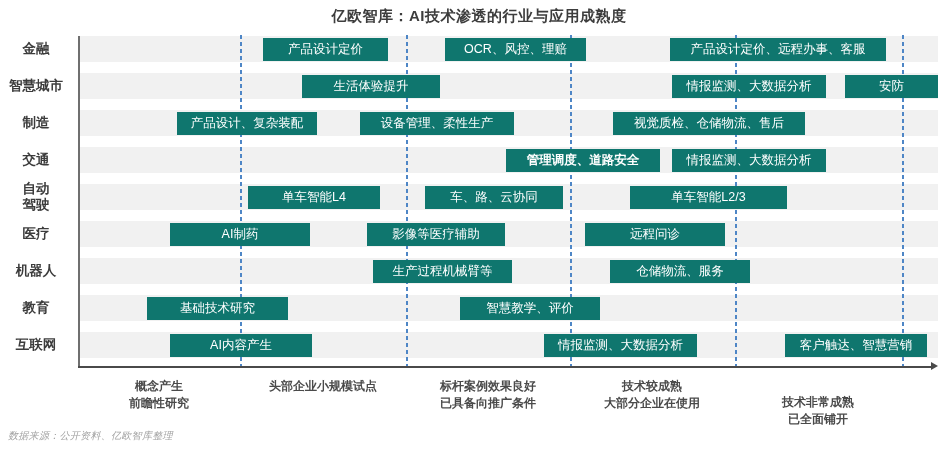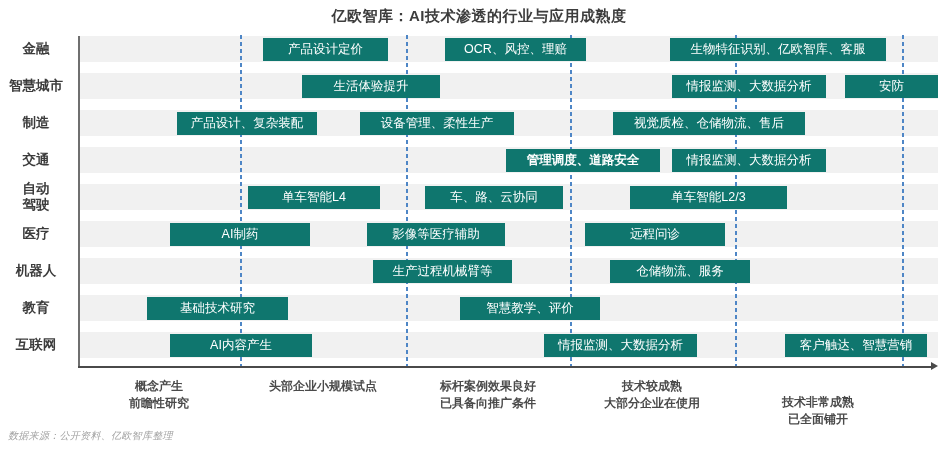--- a/index.html
+++ b/index.html
@@ -35,21 +35,21 @@
 </head>
 <body>
 
 <div class="canvas">
   <div class="chart-title">亿欧智库：AI技术渗透的行业与应用成熟度</div>
 
   <div class="plot-area" id="plot" style="left: 78px; top: 36px; width: 860px; height: 342px;">
       <div class="row-stripe" style="top: 0px; height: 26px; width: 860px;"></div>
       <div class="app-box" title="产品设计定价" style="left: 185px; width: 125px; top: 2px; height: 23px;">产品设计定价</div>
       <div class="app-box" title="OCR、风控、理赔" style="left: 367px; width: 141px; top: 2px; height: 23px;">OCR、风控、理赔</div>
-      <div class="app-box" title="生物特征识别、远程办事、客服" style="left: 592px; width: 216px; top: 2px; height: 23px;">生物特征识别、亿欧智库、客服</div>
+      <div class="app-box" title="生物特征识别、远程办事、客服" style="left: 592px; width: 216px; top: 2px; height: 23px;">产品设计定价、远程办事、客服</div>
       <div class="row-stripe" style="top: 37px; height: 26px; width: 860px;"></div>
       <div class="app-box" title="生活体验提升" style="left: 224px; width: 138px; top: 39px; height: 23px;">生活体验提升</div>
       <div class="app-box" title="情报监测、大数据分析" style="left: 594px; width: 154px; top: 39px; height: 23px;">情报监测、大数据分析</div>
       <div class="app-box" title="安防" style="left: 767px; width: 93px; top: 39px; height: 23px;">安防</div>
       <div class="row-stripe" style="top: 74px; height: 26px; width: 860px;"></div>
       <div class="app-box" title="产品设计、复杂装配" style="left: 99px; width: 140px; top: 76px; height: 23px;">产品设计、复杂装配</div>
       <div class="app-box" title="设备管理、柔性生产" style="left: 282px; width: 154px; top: 76px; height: 23px;">设备管理、柔性生产</div>
       <div class="app-box" title="视觉质检、仓储物流、售后" style="left: 535px; width: 192px; top: 76px; height: 23px;">视觉质检、仓储物流、售后</div>
       <div class="row-stripe" style="top: 111px; height: 26px; width: 860px;"></div>
       <div class="app-box" title="管理调度、道路安全" style="left: 428px; width: 154px; top: 113px; height: 23px; font-weight: bold;">管理调度、道路安全</div>

